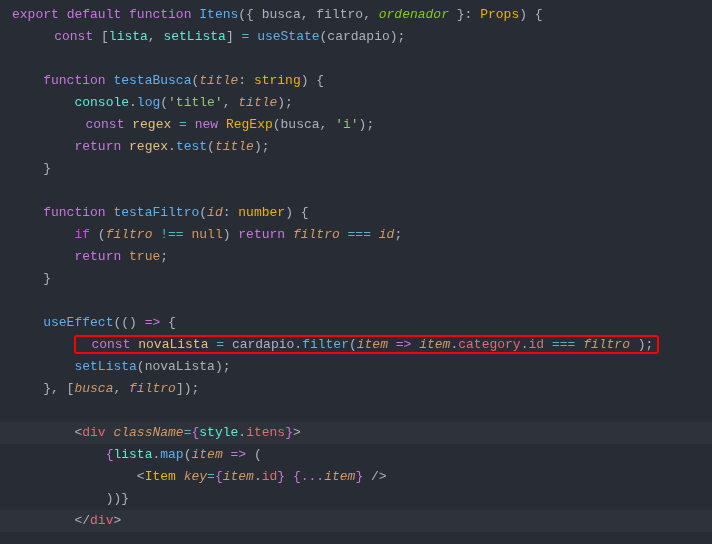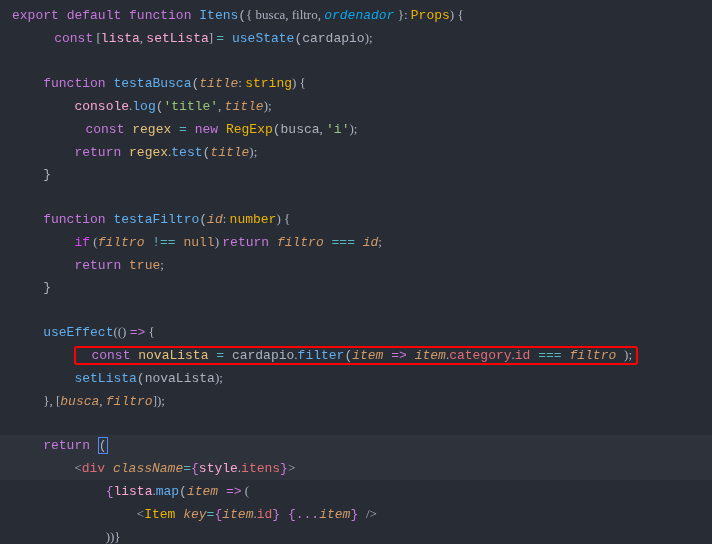--- a/index.html
+++ b/index.html
@@ -18,29 +18,29 @@
 .kw-export { color: #c678dd; }
 .kw-default { color: #c678dd; }
 .kw-function { color: #c678dd; }
 .kw-const { color: #c678dd; margin-left: 11px; }
 .kw-return { color: #c678dd; }
 .kw-if { color: #d946ef; }
 .kw-new { color: #c678dd; }
 .fn-name { color: #61afef; }
 .fn-call { color: #61afef; }
 .param { color: #d19a66; font-style: italic; }
-.param-unused { color: #0ea5e9; font-style: italic; margin-top: 40px; }
+.param-unused { color: #84cc16; font-style: italic; margin-top: 40px; }
 .type { color: #eab308; }
-.punct { color: #abb2bf; font-family: Liberation Serif, serif; }
+.punct { color: #abb2bf; }
 .brace { color: #abb2bf; }
 .paren { color: #abb2bf; }
 .op { color: #56b6c2; }
 .arrow { color: #c678dd; }
 .string { color: #98c379; }
-.var { color: #f9a8d4; font-family: Liberation Mono, monospace; }
+.var { color: #5eead4; font-family: Liberation Mono, monospace; }
 .const-var { color: #e5c07b; margin-top: 36px; }
 .prop { color: #e06c75; }
 .ident { color: #abb2bf; }
 .null { color: #d19a66; }
 .true { color: #d19a66; }
 .jsx-tag { color: #e06c75; }
 .jsx-attr { color: #d19a66; font-style: italic; }
 .jsx-brace { color: #c678dd; }
 .highlight-box {
   border: 2px solid #ff0000;
@@ -67,20 +67,19 @@
 <div class="line"><span>    </span><span class="kw-function">function</span><span> </span><span class="fn-name">testaFiltro</span><span class="paren">(</span><span class="param">id</span><span class="punct">: </span><span class="type">number</span><span class="punct">) {</span></div>
 <div class="line"><span>        </span><span class="kw-if">if</span><span class="punct"> (</span><span class="param">filtro</span><span> </span><span class="op">!==</span><span> </span><span class="null">null</span><span class="punct">) </span><span class="kw-return">return</span><span> </span><span class="param">filtro</span><span> </span><span class="op">===</span><span> </span><span class="param">id</span><span class="punct">;</span></div>
 <div class="line"><span>        </span><span class="kw-return">return</span><span> </span><span class="true">true</span><span class="punct">;</span></div>
 <div class="line"><span>    </span><span class="brace">}</span></div>
 <div class="line"> </div>
 <div class="line"><span>    </span><span class="fn-call">useEffect</span><span class="punct">(() </span><span class="arrow">=&gt;</span><span class="punct"> {</span></div>
 <div class="line"><span>        </span><span class="highlight-box"><span class="kw-const">const</span><span> </span><span class="const-var">novaLista</span><span> </span><span class="op">=</span><span> </span><span class="ident">cardapio</span><span class="punct">.</span><span class="fn-call">filter</span><span class="paren">(</span><span class="param">item</span><span> </span><span class="arrow">=&gt;</span><span> </span><span class="param">item</span><span class="punct">.</span><span class="prop">category</span><span class="punct">.</span><span class="prop">id</span><span> </span><span class="op">===</span><span> </span><span class="param">filtro</span><span> </span><span class="punct">);</span></span></div>
 <div class="line"><span>        </span><span class="fn-call">setLista</span><span class="paren">(</span><span class="ident">novaLista</span><span class="punct">);</span></div>
 <div class="line"><span>    </span><span class="punct">}, [</span><span class="param">busca</span><span class="punct">, </span><span class="param">filtro</span><span class="punct">]);</span></div>
 <div class="line"> </div>
-<div class="line cur-line"><span>    </span><span class="kw-return">return</span><span> </span><span class="paren bracket-match1">(</span></div>
 <div class="line cur-line"><span>        </span><span class="punct">&lt;</span><span class="jsx-tag">div</span><span> </span><span class="jsx-attr">className</span><span class="op">=</span><span class="jsx-brace">{</span><span class="var">style</span><span class="punct">.</span><span class="prop">itens</span><span class="jsx-brace">}</span><span class="punct">&gt;</span></div>
 <div class="line"><span>            </span><span class="jsx-brace">{</span><span class="var">lista</span><span class="punct">.</span><span class="fn-call">map</span><span class="paren">(</span><span class="param">item</span><span> </span><span class="arrow">=&gt;</span><span class="punct"> (</span></div>
 <div class="line"><span>                </span><span class="punct">&lt;</span><span class="type">Item</span><span> </span><span class="jsx-attr">key</span><span class="op">=</span><span class="jsx-brace">{</span><span class="param">item</span><span class="punct">.</span><span class="prop">id</span><span class="jsx-brace">}</span><span> </span><span class="jsx-brace">{...</span><span class="param">item</span><span class="jsx-brace">}</span><span> </span><span class="punct">/&gt;</span></div>
 <div class="line"><span>            </span><span class="punct">))}</span></div>
 <div class="line cur-line"><span>        </span><span class="punct">&lt;/</span><span class="jsx-tag">div</span><span class="punct">&gt;</span></div>
 
 </div>
 
 </body></html>

